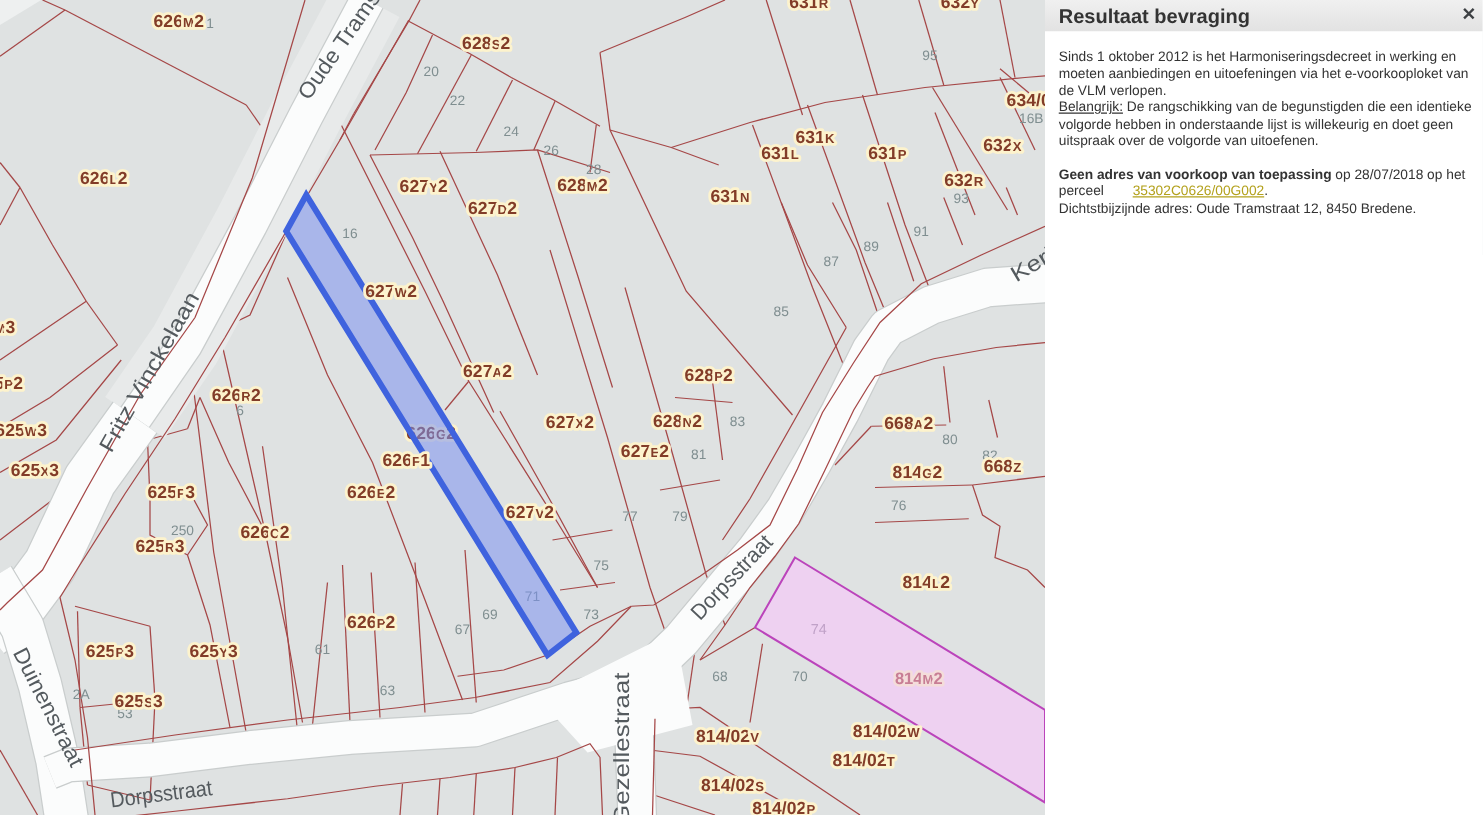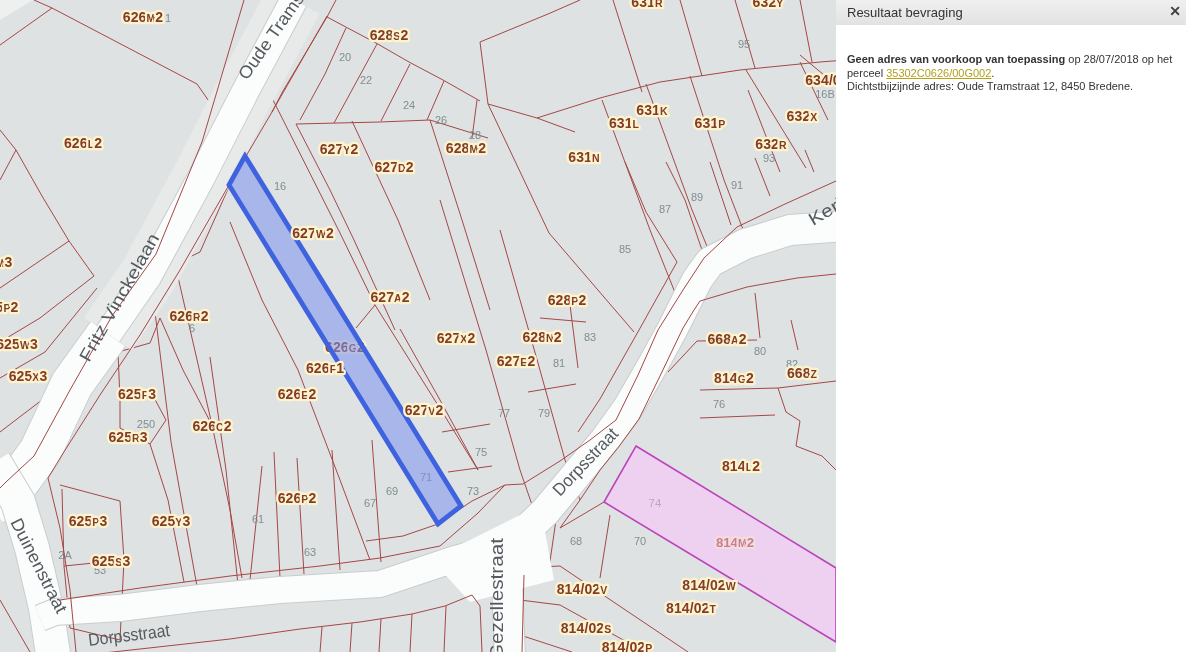--- a/index.html
+++ b/index.html
@@ -1,23 +1,23 @@
 <!DOCTYPE html>
 <html><head><meta charset="utf-8"><title>Resultaat bevraging</title>
 <style>
 html,body{margin:0;padding:0;width:1186px;height:652px;overflow:hidden;
   font-family:"Liberation Sans",sans-serif;background:#fff;}
 #map{position:absolute;left:0;top:0;width:836px;height:652px;background:#dfe2e2;}
 #panel{position:absolute;left:836px;top:0;width:350px;height:652px;background:#fff;}
 #phead{height:25px;background:linear-gradient(#f0f0f0,#e2e2e2);position:relative;}
-#phead h1{margin:0;padding:5px 0 0 11px;font-size:13px;font-weight:normal;color:#333;}
+#phead h1{margin:0;padding:5px 0 0 11px;font-size:16px;font-weight:bold;color:#333;}
 #pclose{position:absolute;right:5px;top:3px;font-size:14px;font-weight:bold;color:#3d4043;}
 #pbody{padding:15px 4px 0 11px;font-size:11px;line-height:13.4px;color:#333;}
 #pbody .gap{height:13.4px;}
-a.lnk{color:#b3a11c;text-decoration:underline;}
+a.lnk{color:#b3a11c;text-decoration:underline;margin-left:20px;}
 u.imp{text-decoration:underline;}
 </style></head>
 <body>
 
 <div id="map">
 <svg width="836" height="652" viewBox="0 0 836 652" style="position:absolute;left:0;top:0" font-family="Liberation Sans, sans-serif">
 <rect x="0" y="0" width="836" height="652" fill="#dfe2e2"></rect>
 <clipPath id="mapclip">
         <rect x="0" y="0" width="836" height="652"></rect>
       </clipPath>
@@ -262,16 +262,18 @@
 </div>
 
 <div id="panel">
 
 <div id="phead">
       <h1>Resultaat bevraging</h1>
       <span id="pclose">✕</span>
     </div>
 
 <div id="pbody">
+<div>Sinds 1 oktober 2012 is het Harmoniseringsdecreet in werking en<br>moeten aanbiedingen en uitoefeningen via het e-voorkooploket van<br>de VLM verlopen.</div>
+<div><u class="imp">Belangrijk:</u> De rangschikking van de begunstigden die een identieke<br>volgorde hebben in onderstaande lijst is willekeurig en doet geen<br>uitspraak over de volgorde van uitoefenen.</div>
 <div class="gap"></div>
 <div><b>Geen adres van voorkoop van toepassing</b> op 28/07/2018 op het<br>perceel <a class="lnk">35302C0626/00G002</a>.<br>Dichtstbijzijnde adres: Oude Tramstraat 12, 8450 Bredene.</div>
 </div>
 </div>
 
 </body></html>

